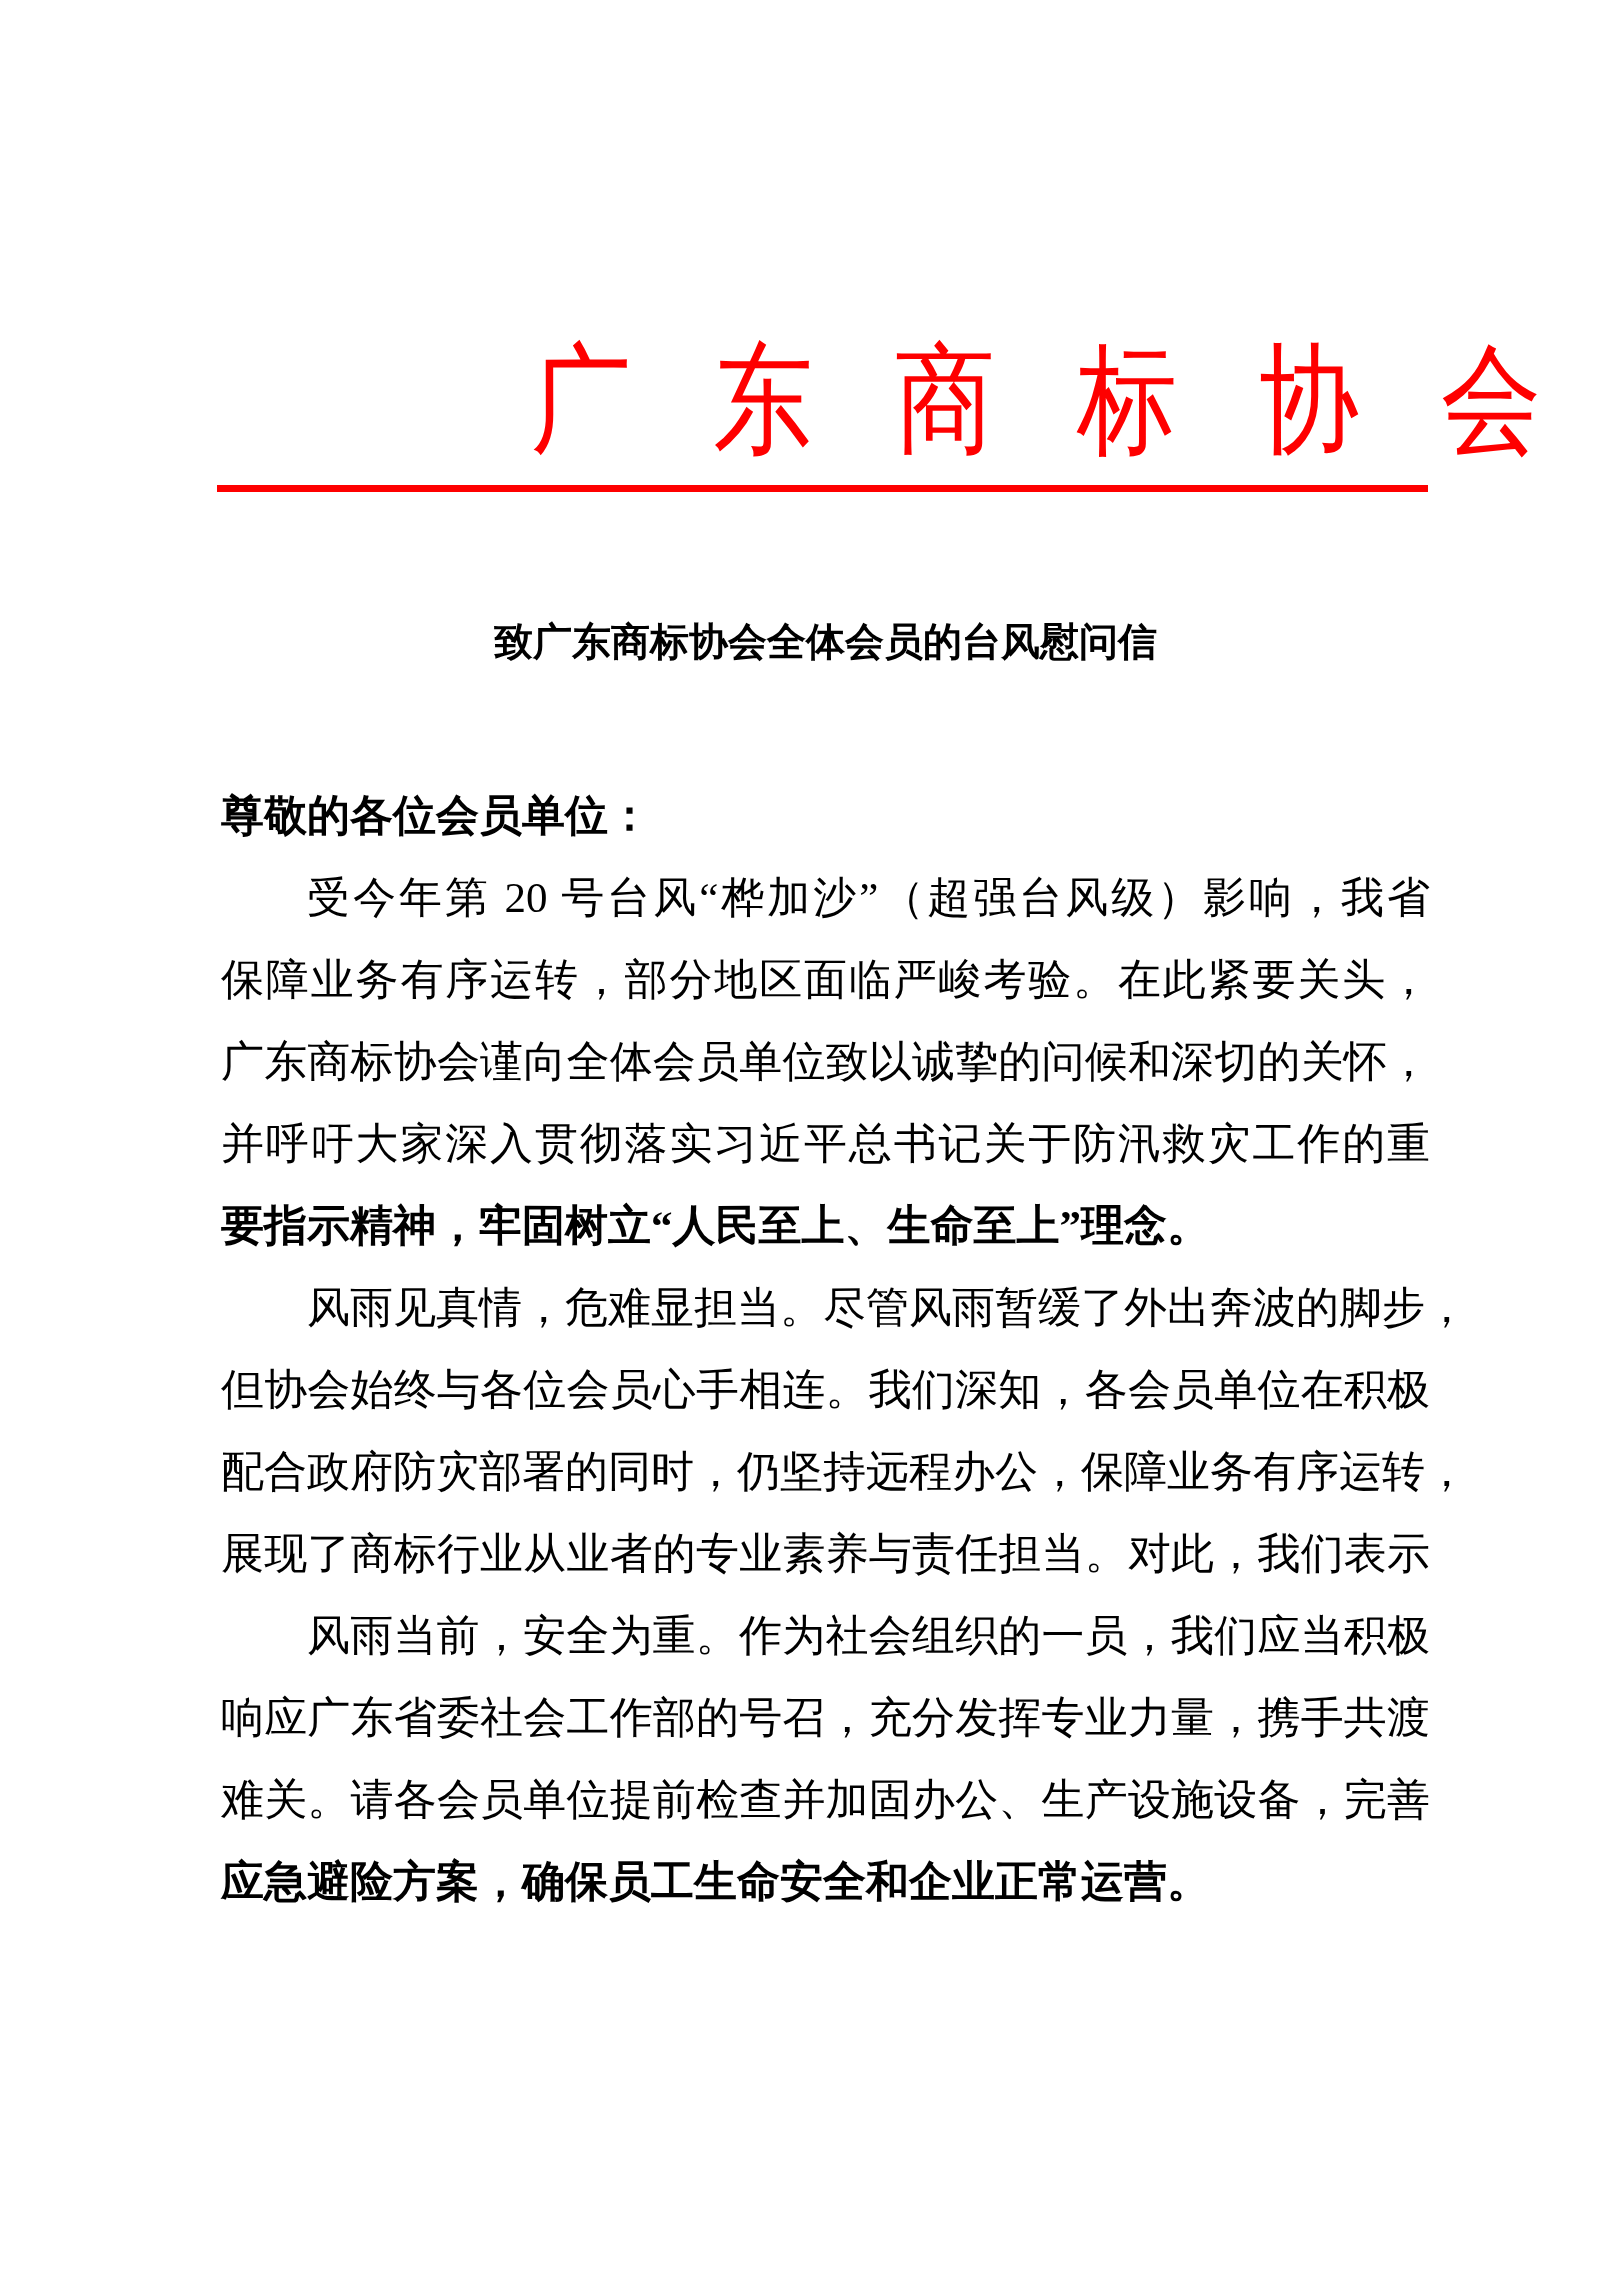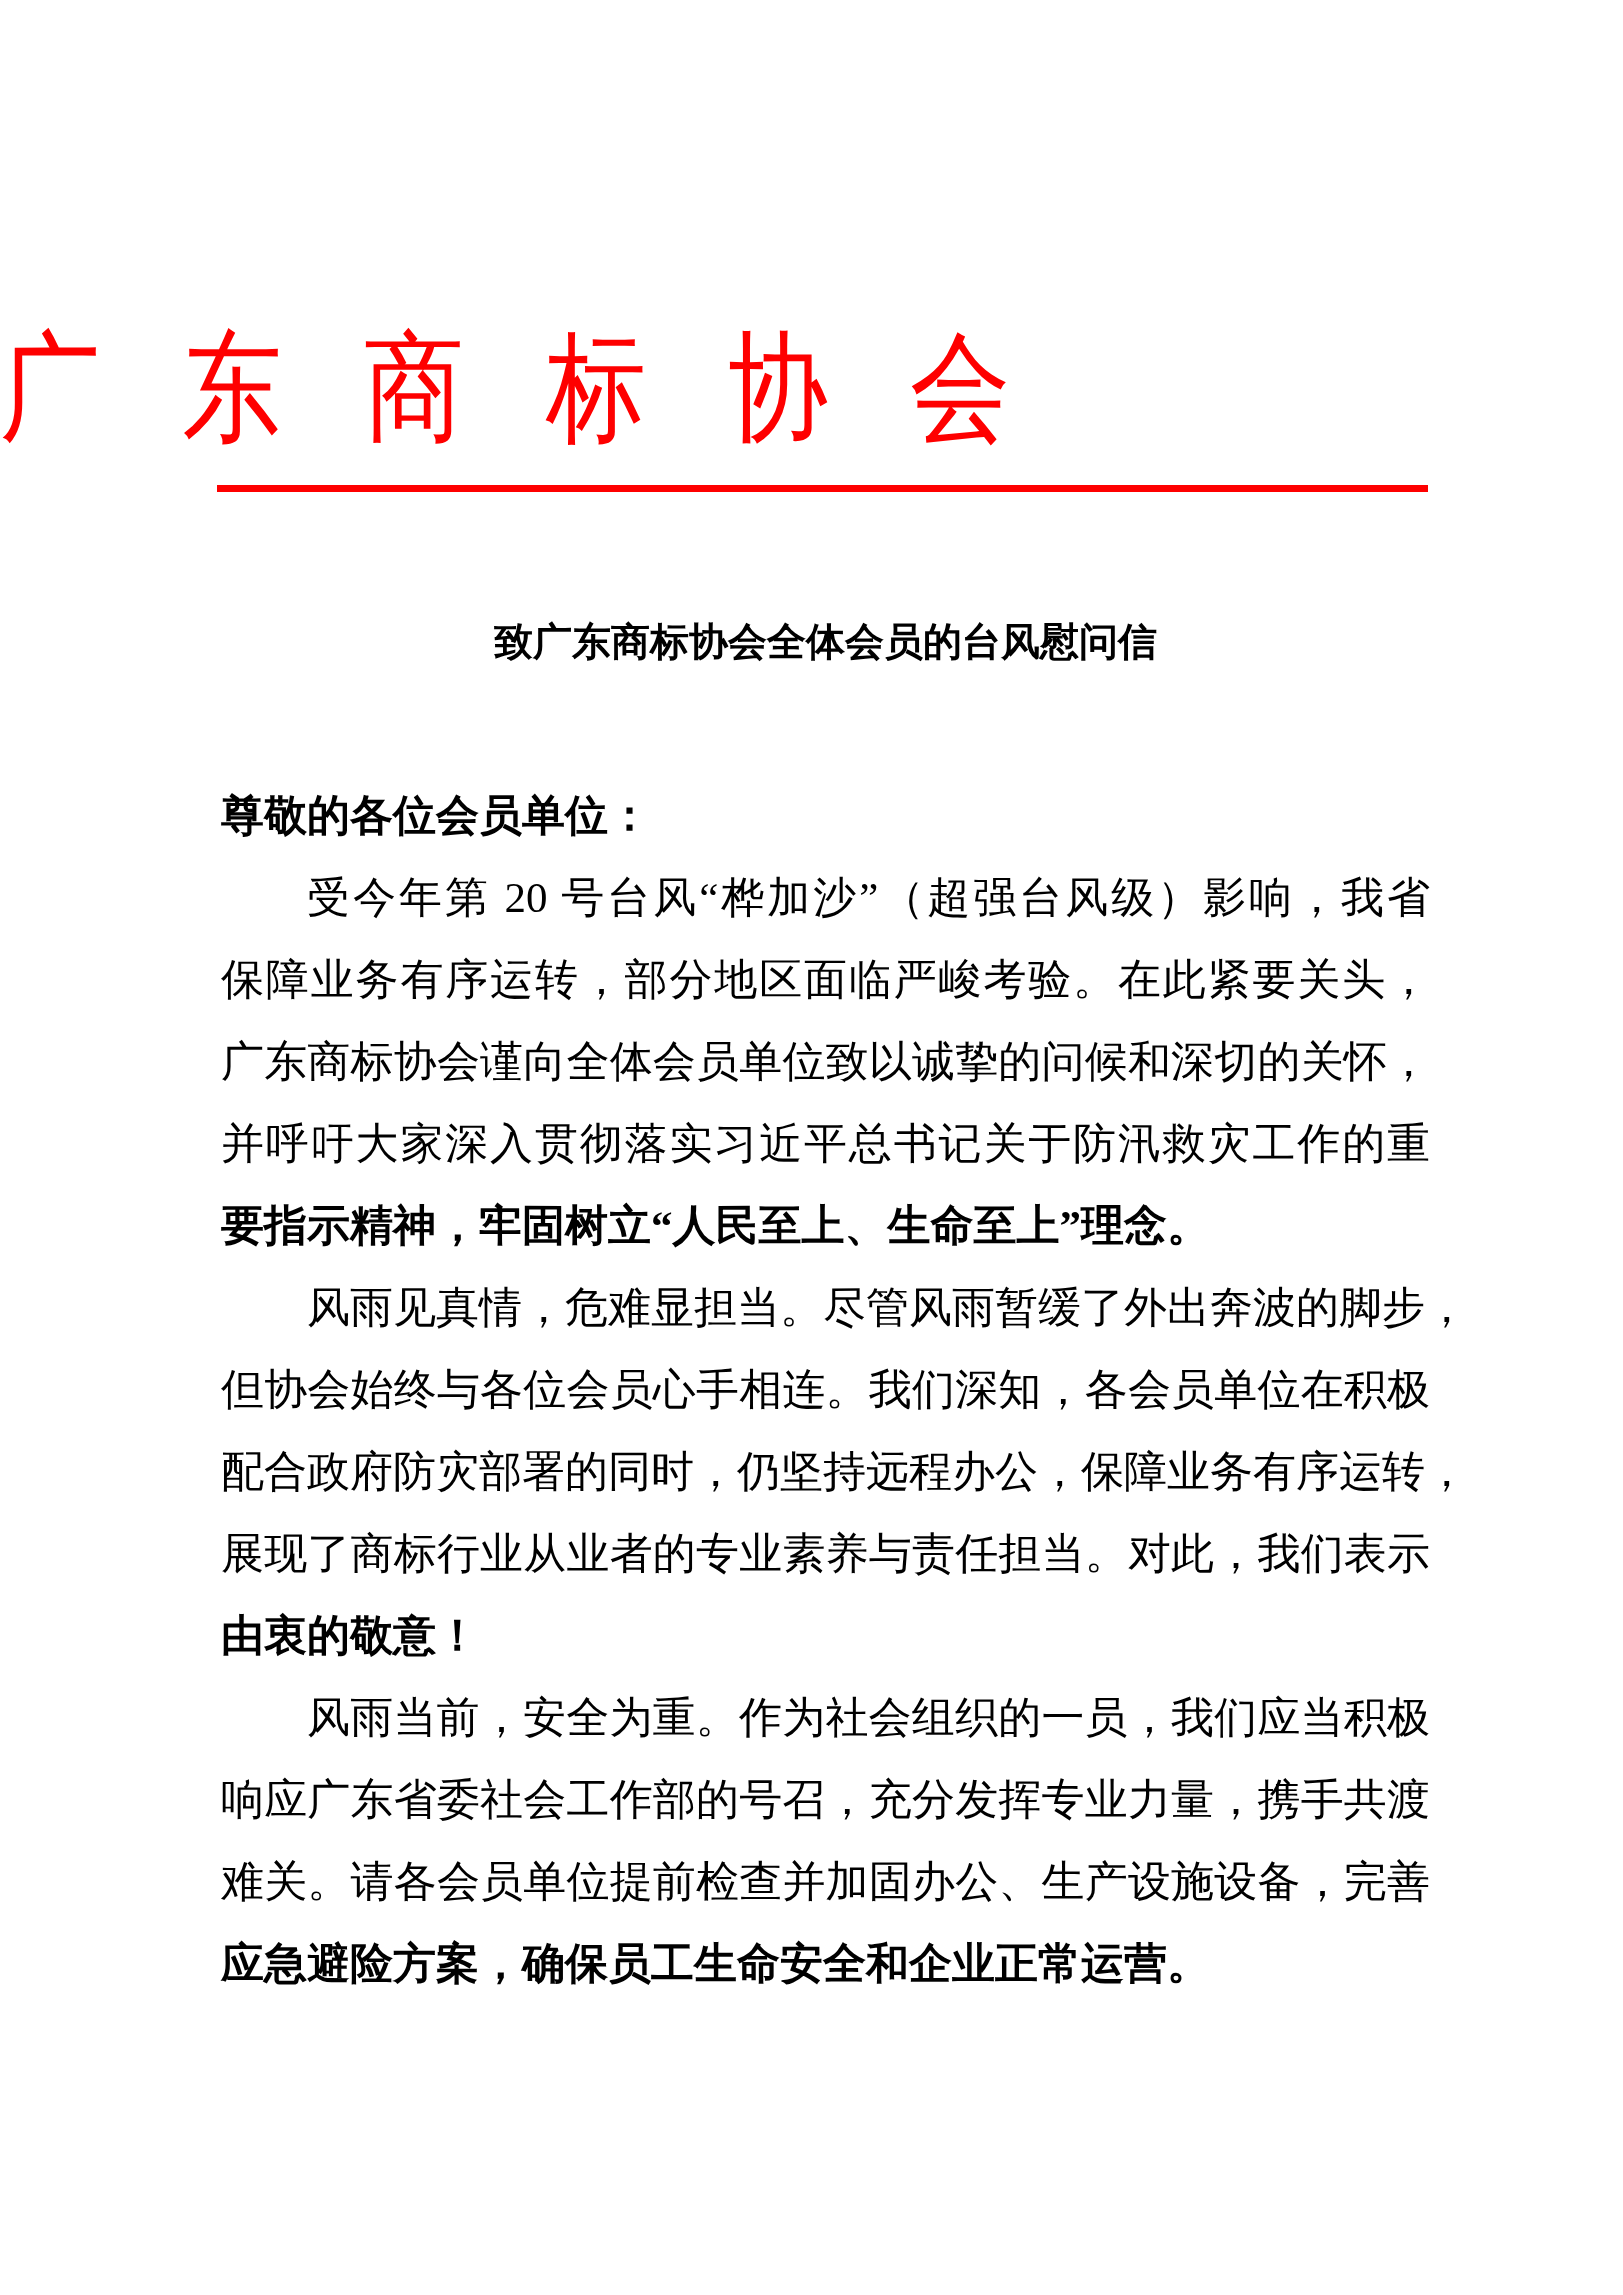--- a/index.html
+++ b/index.html
@@ -11,26 +11,26 @@
     position: relative;
     width: 1623px;
     height: 2295px;
     background: #ffffff;
     overflow: hidden;
     font-family: "Liberation Serif", serif;
   }
   
   .org-header {
     position: absolute;
-    top: 325px;
+    top: 337px;
     left: 0;
     width: 100%;
     height: 128px;
     line-height: 128px;
-    text-align: left;
+    text-align: right;
     box-sizing: border-box;
     color: var(--accent, #fe0000);
     font-size: 100px;
     letter-spacing: 82px;
     white-space: nowrap;
   }
   .org-header .stretch {
     display: inline-block;
     transform: scaleY(1.2);
     transform-origin: center;
@@ -99,21 +99,20 @@
 
       <div class="line indent">受今年第 20 号台风“桦加沙”（超强台风级）影响，我省</div>
       <div class="line">保障业务有序运转，部分地区面临严峻考验。在此紧要关头，</div>
       <div class="line">广东商标协会谨向全体会员单位致以诚挚的问候和深切的关怀，</div>
       <div class="line">并呼吁大家深入贯彻落实习近平总书记关于防汛救灾工作的重</div>
       <div class="line final">要指示精神，牢固树立“人民至上、生命至上”理念。</div>
       <div class="line indent">风雨见真情，危难显担当。尽管风雨暂缓了外出奔波的脚步，</div>
       <div class="line">但协会始终与各位会员心手相连。我们深知，各会员单位在积极</div>
       <div class="line">配合政府防灾部署的同时，仍坚持远程办公，保障业务有序运转，</div>
       <div class="line">展现了商标行业从业者的专业素养与责任担当。对此，我们表示</div>
-      <div class="line final">由衷的敬意！</div>
       <div class="line indent">风雨当前，安全为重。作为社会组织的一员，我们应当积极</div>
       <div class="line">响应广东省委社会工作部的号召，充分发挥专业力量，携手共渡</div>
       <div class="line">难关。请各会员单位提前检查并加固办公、生产设施设备，完善</div>
       <div class="line final">应急避险方案，确保员工生命安全和企业正常运营。</div>
     </div>
 
 </div>
 
 
 </body></html>

